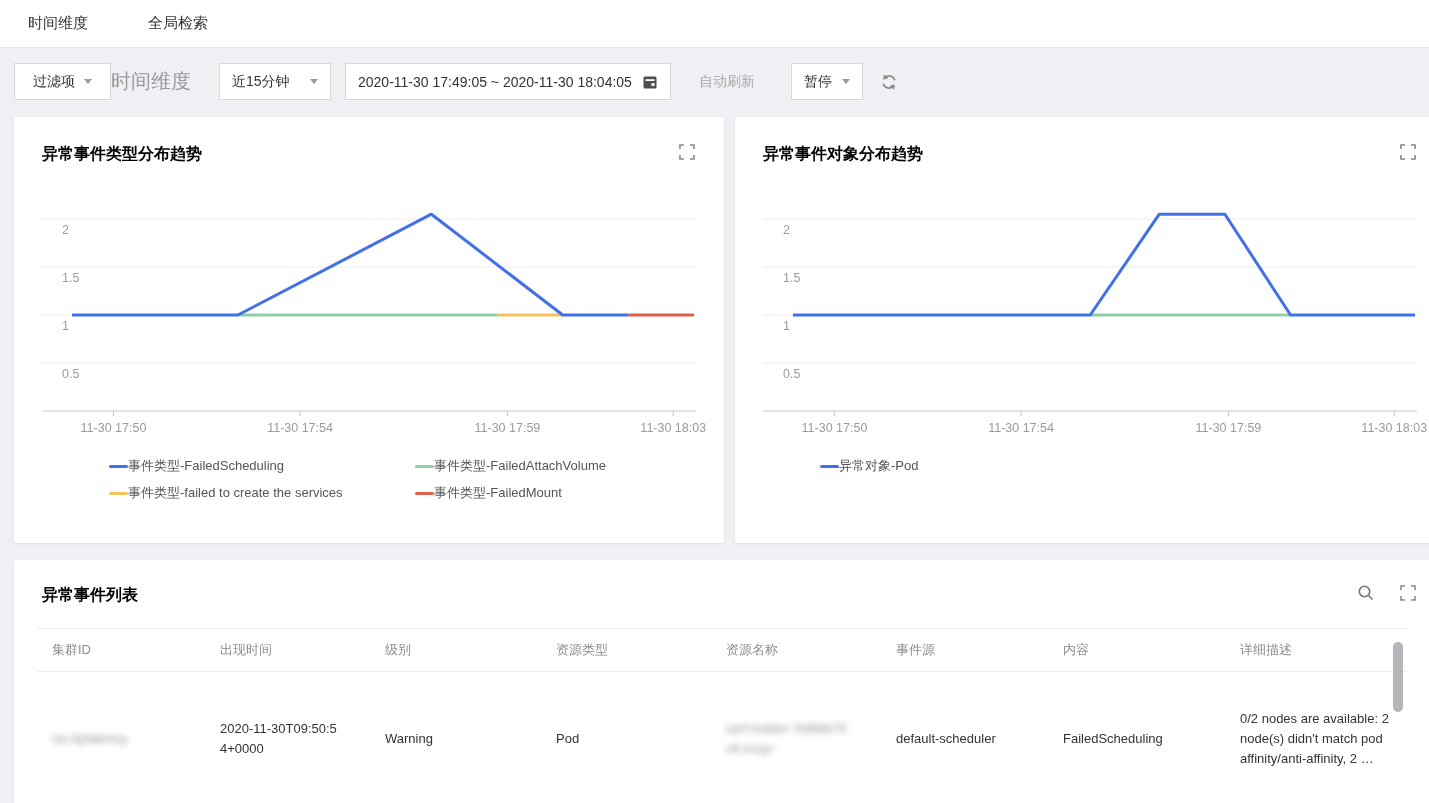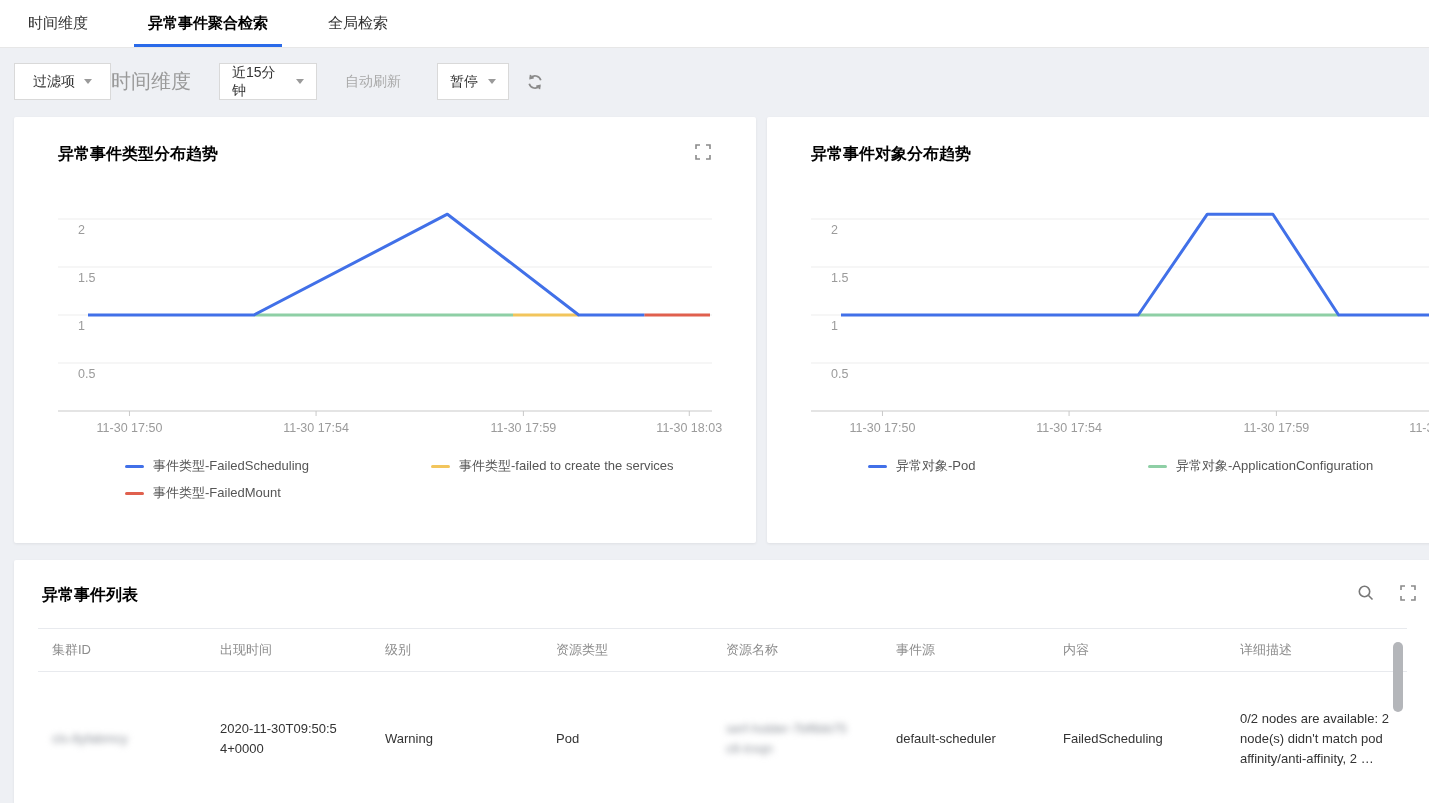--- a/index.html
+++ b/index.html
@@ -12,43 +12,43 @@
   .tab.active { font-weight:bold; color:#000; }
   .tab.active::after { content:""; position:absolute; left:0; right:0; bottom:0; height:3px; background:#2a6ae9; }
 
   
   .filter-bar { display:flex; align-items:center; padding:15px 14px 0 14px; }
   .btn, .select, .datebox { background:#fff; border:1px solid #d9d9d9; height:37px; display:flex; align-items:center; font-size:14px; color:#333; }
   .btn { padding:0 18px; gap:9px; cursor:pointer; }
   .filter-right { display:flex; align-items:center; gap:14px; }
   .dim-label { color:#999; font-size:20px; margin-right:14px; }
   .select { padding:0 12px; gap:10px; cursor:pointer; justify-content:space-between; }
-  .select.time { width:98px; }
+  .select.time { width:112px; }
   .select.pause { width:72px;margin-left:6px; }
   .datebox { padding:0 12px; gap:10px; cursor:pointer; }
   .caret { width:0; height:0; border-left:4.5px solid transparent; border-right:4.5px solid transparent; border-top:5.5px solid #9a9a9a; display:inline-block; }
   .auto-label { color:#a9a9a9; font-size:14px; margin:0 16px 0 14px; }
   .refresh-btn { width:24px; height:24px; display:flex; align-items:center; justify-content:center; cursor:pointer; }
 
   
   .charts-row { display:flex; gap:11px; margin:17px 0 0 14px; }
   .card { background:#fff; border-radius:2px; box-shadow:0 1px 3px rgba(0,0,0,.07); }
-  .chart-card { flex:0 0 710px; height:426px; padding:26px 44px; position:relative; }
+  .chart-card { flex:0 0 710px; height:426px; padding:26px 28px; position:relative; }
   .card-head { display:flex; align-items:flex-start; }
   .card-title { font-size:16px; font-weight:bold; color:#000; line-height:22px; }
   .head-icons { margin-left:auto; display:flex; align-items:center; gap:24px; }
   .icon-btn { width:18px; height:18px; display:flex; align-items:center; justify-content:center; cursor:pointer; }
 
   .chart-box { margin-top:32px; height:244px; }
   svg { overflow:visible; display:block; }
 
   .legend { margin-top:16px; display:grid; row-gap:9px; font-size:13px; color:#555; }
   .legend.two-col { grid-template-columns:306px auto; padding-left:67px; }
   .legend.single-row { grid-template-columns:280px auto; padding-left:57px; }
-  .legend-item { display:flex; align-items:center; gap:9px; cursor:pointer; }
+  .legend-item { display:flex; align-items:center; cursor:pointer; }
   .legend-marker { width:19px; height:3px; border-radius:2px; flex:none; }
 
   
   .table-card { margin:17px 0 0 14px; width:1431px; height:260px; padding:24px 28px 0 28px; position:relative; overflow:hidden; }
   table { border-collapse:collapse; table-layout:fixed; width:1369px; margin:22px 0 0 -4px; }
   th { font-size:13px; color:#8c8c8c; font-weight:normal; text-align:left; padding:12px 14px; border-top:1px solid #e8eaee; border-bottom:1px solid #e8eaee;margin-top:8px; }
   td { font-size:13px; color:#333; padding:10px 14px; vertical-align:middle; line-height:1.55; }
   tbody tr { height:134px; }
   .col-cluster{width:168px;} .col-time{width:165px;} .col-level{width:171px;}
   .col-rtype{width:170px;} .col-rname{width:170px;} .col-source{width:167px;}
@@ -57,34 +57,43 @@
   td.cell-rname .inner { width:126px; word-break:break-all; }
   td.cell-desc .inner { width:151px; word-break:break-all; }
   .redacted { filter:blur(3px); color:#8f949c; user-select:none; }
   .scroll-thumb { position:absolute; right:42px; top:82px; width:10px; height:70px; border-radius:5px; background:#b4b6ba; }
 </style>
 </head>
 <body>
 
 <header class="tabbar">
   <div class="tab">时间维度</div>
-  <div class="tab active">异常事件聚合检索</div>
   <div class="tab">全局检索</div>
 </header>
 
 <div class="filter-bar">
   <button class="btn">
     <span>过滤项</span>
     <span class="caret"></span>
   </button>
   <div class="filter-right">
     <span class="dim-label">时间维度</span>
     <div class="select time">
       <span>近15分钟</span>
       <span class="caret"></span>
+    </div>
+    <div class="datebox">
+      <span>2020-11-30 17:49:05 ~ 2020-11-30 18:04:05</span>
+      <span style="display:flex">
+        <svg width="16" height="16" viewBox="0 0 16 16">
+            <rect x="1.5" y="2.5" width="13" height="12" rx="1.5" fill="#4d4d4d"></rect>
+            <rect x="3.5" y="5.2" width="9" height="1.8" fill="#fff"></rect>
+            <rect x="9.5" y="9" width="3" height="3" fill="#fff"></rect>
+          </svg>
+      </span>
     </div>
     <span class="auto-label">自动刷新</span>
     <div class="select pause">
       <span>暂停</span>
       <span class="caret"></span>
     </div>
     <span class="refresh-btn">
       <svg width="18" height="18" viewBox="0 0 18 18" fill="none" stroke="#8a8a8a" stroke-width="1.7">
         <path d="M14.8 7.2 A6.1 6.1 0 0 0 4.2 5.2"></path>
           <path d="M3.2 10.8 A6.1 6.1 0 0 0 13.8 12.8"></path>
@@ -134,20 +143,24 @@
           <polyline points="586.3,118.0 652.0,118.0" fill="none" stroke="#e0604e" stroke-width="3" stroke-linejoin="round"></polyline>
           <polyline points="30.0,118.0 195.9,118.0 389.4,17.2 520.7,118.0 586.3,118.0" fill="none" stroke="#4170e8" stroke-width="3" stroke-linejoin="round"></polyline>
         </svg>
       </div>
     <div class="legend two-col">
         <div class="legend-item">
           <span class="legend-marker" style="background: rgb(65, 112, 232);"></span>
           <span>事件类型-FailedScheduling</span>
         </div>
         <div class="legend-item">
+          <span class="legend-marker" style="background: rgb(142, 207, 165);"></span>
+          <span>事件类型-FailedAttachVolume</span>
+        </div>
+        <div class="legend-item">
           <span class="legend-marker" style="background: rgb(242, 197, 92);"></span>
           <span>事件类型-failed to create the services</span>
         </div>
         <div class="legend-item">
           <span class="legend-marker" style="background: rgb(224, 96, 78);"></span>
           <span>事件类型-FailedMount</span>
         </div>
       </div>
   </section>
 
@@ -185,24 +198,20 @@
           <line x1="631.2666666666667" y1="214" x2="631.2666666666667" y2="219" stroke="#c9c9c9" stroke-width="1"></line>
           <text x="631.2666666666667" y="235" fill="#9b9b9b" font-size="12.5" text-anchor="middle">11-30 18:03</text>
           <polyline points="327.2,118.0 527.6,118.0" fill="none" stroke="#8ecfa5" stroke-width="3" stroke-linejoin="round"></polyline>
           <polyline points="30.0,118.0 327.2,118.0 396.3,17.2 461.9,17.2 527.6,118.0 652.0,118.0" fill="none" stroke="#4170e8" stroke-width="3" stroke-linejoin="round"></polyline>
         </svg>
       </div>
     <div class="legend single-row">
         <div class="legend-item">
           <span class="legend-marker" style="background: rgb(65, 112, 232);"></span>
           <span>异常对象-Pod</span>
-        </div>
-        <div class="legend-item">
-          <span class="legend-marker" style="background: rgb(142, 207, 165);"></span>
-          <span>异常对象-ApplicationConfiguration</span>
         </div>
       </div>
   </section>
 </div>
 
 <section class="card table-card">
   <div class="card-head">
     <h2 class="card-title">异常事件列表</h2>
     <div class="head-icons">
       <span class="icon-btn">

